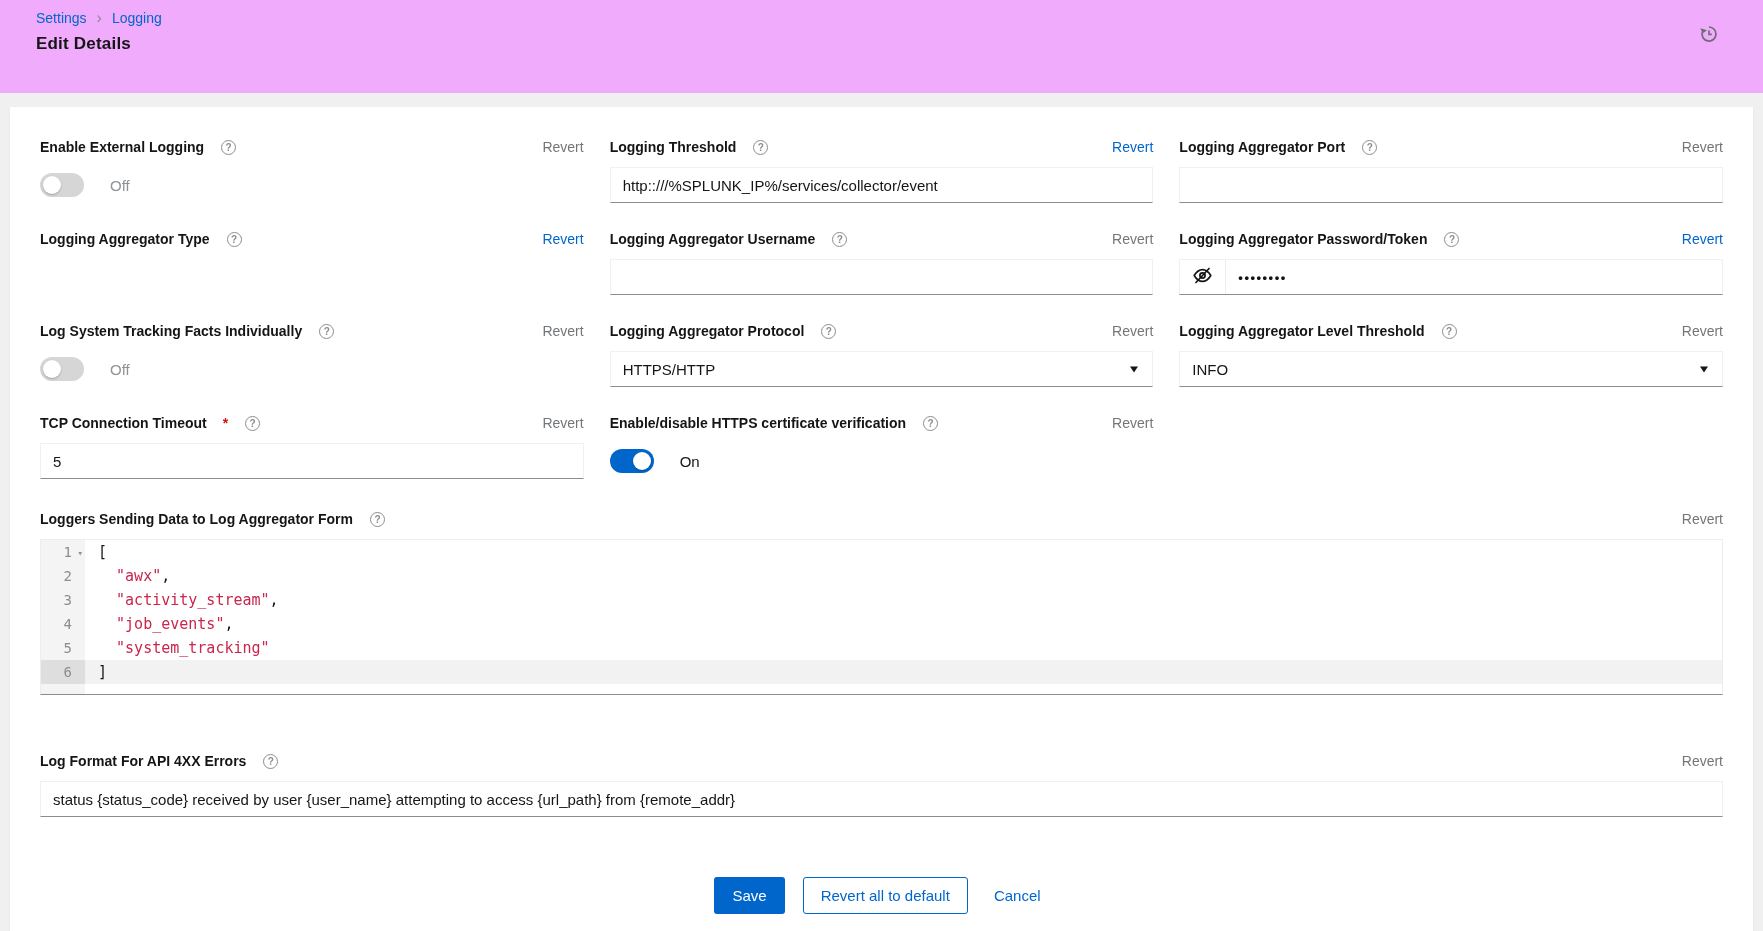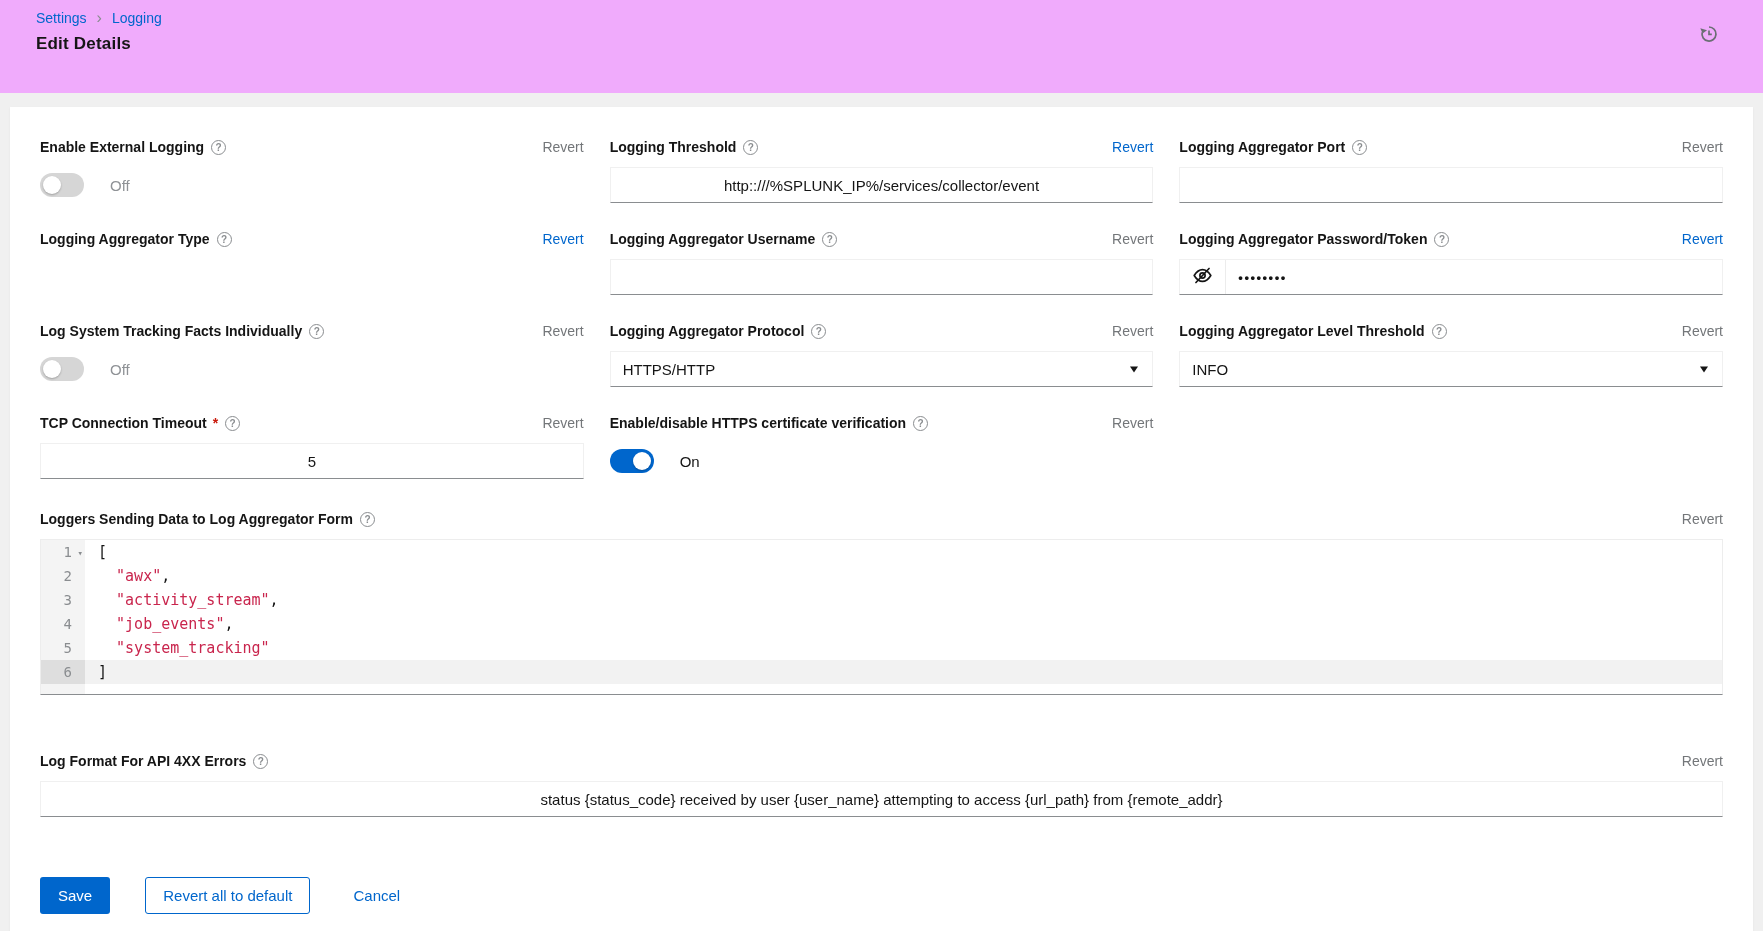--- a/index.html
+++ b/index.html
@@ -39,40 +39,40 @@
     display:grid;
     grid-template-columns:1fr 1fr 1fr;
     column-gap:26px;
   }
   .field { margin-bottom:26px; }
   .span-all { grid-column:1 / -1; }
   .field-head {
     display:flex; justify-content:space-between; align-items:center;
     margin-bottom:10px; height:20px;
   }
-  .label { font-size:14px; font-weight:700; display:inline-flex; align-items:flex-end; gap:7px; }
+  .label { font-size:14px; font-weight:700; display:inline-flex; align-items:flex-end; gap:17px; }
   .req-star { color:#c9190b; font-weight:700; margin-left:-1px; }
   .help-icon {
     width:15px; height:15px; border:1px solid #8a8d90; border-radius:50%;
     display:inline-flex; align-items:center; justify-content:center;
     color:#8a8d90; font-size:10px; font-weight:700; cursor:pointer; flex:none;
   }
   .help-icon::before { content:"?"; }
   .revert { font-size:14px; font-weight:400; background:none; border:none; padding:0; font-family:inherit; }
   .revert.active { color:#0066cc; cursor:pointer; }
   .revert.inactive { color:#737679; cursor:default; }
   
   .pf-input {
     width:100%; height:36px;
     border:1px solid #f0f0f0; border-bottom:1px solid #8a8d90;
     background:#fff; padding:0 12px;
     font-size:15px; font-family:inherit; color:#151515;
     display:flex; align-items:center;
   }
-  input.pf-input { display:block; line-height:34px;text-align:center; }
+  input.pf-input { display:block; line-height:34px; }
   .select-wrap { position:relative; cursor:pointer; }
   .select-wrap .pf-input { padding-right:34px; }
   .caret-down {
     position:absolute; right:15px; top:50%; transform:translateY(-40%);
     width:0; height:0;
     border-left:4.5px solid transparent; border-right:4.5px solid transparent;
     border-top:6px solid #151515;
   }
   
   .pw-group {
@@ -113,21 +113,21 @@
   }
   .ed-fold { position:absolute; right:2px; top:1px; font-size:9px; color:#8a8d90; }
   .ed-code { padding-left:13px; white-space:pre; flex:1; }
   .ed-row.active { background:#f2f2f2; }
   .ed-row.active .ed-gutter { background:#dedede; }
   .ed-footer { display:flex; height:10px; }
   .ed-footer .g { width:44px; background:#f4f4f4; }
   .tok-plain { color:#151515; }
   .tok-str { color:#c9254d; }
   
-  .actions { display:flex; align-items:center; gap:35px; margin-top:60px; }
+  .actions { display:flex; align-items:center; gap:18px; margin-top:60px;justify-content:center; }
   .btn { height:37px; font-size:15px; font-family:inherit; border-radius:3px; cursor:pointer; }
   .btn-primary { background:#0066cc; color:#fff; border:none; padding:0 18px; }
   .btn-secondary { background:#fff; color:#0066cc; border:1px solid #0066cc; padding:0 17px; }
   .btn-link { background:none; border:none; color:#0066cc; padding:0 8px; }
 </style>
 </head>
 <body>
 
 <div class="page-header">
   <div class="breadcrumb">

